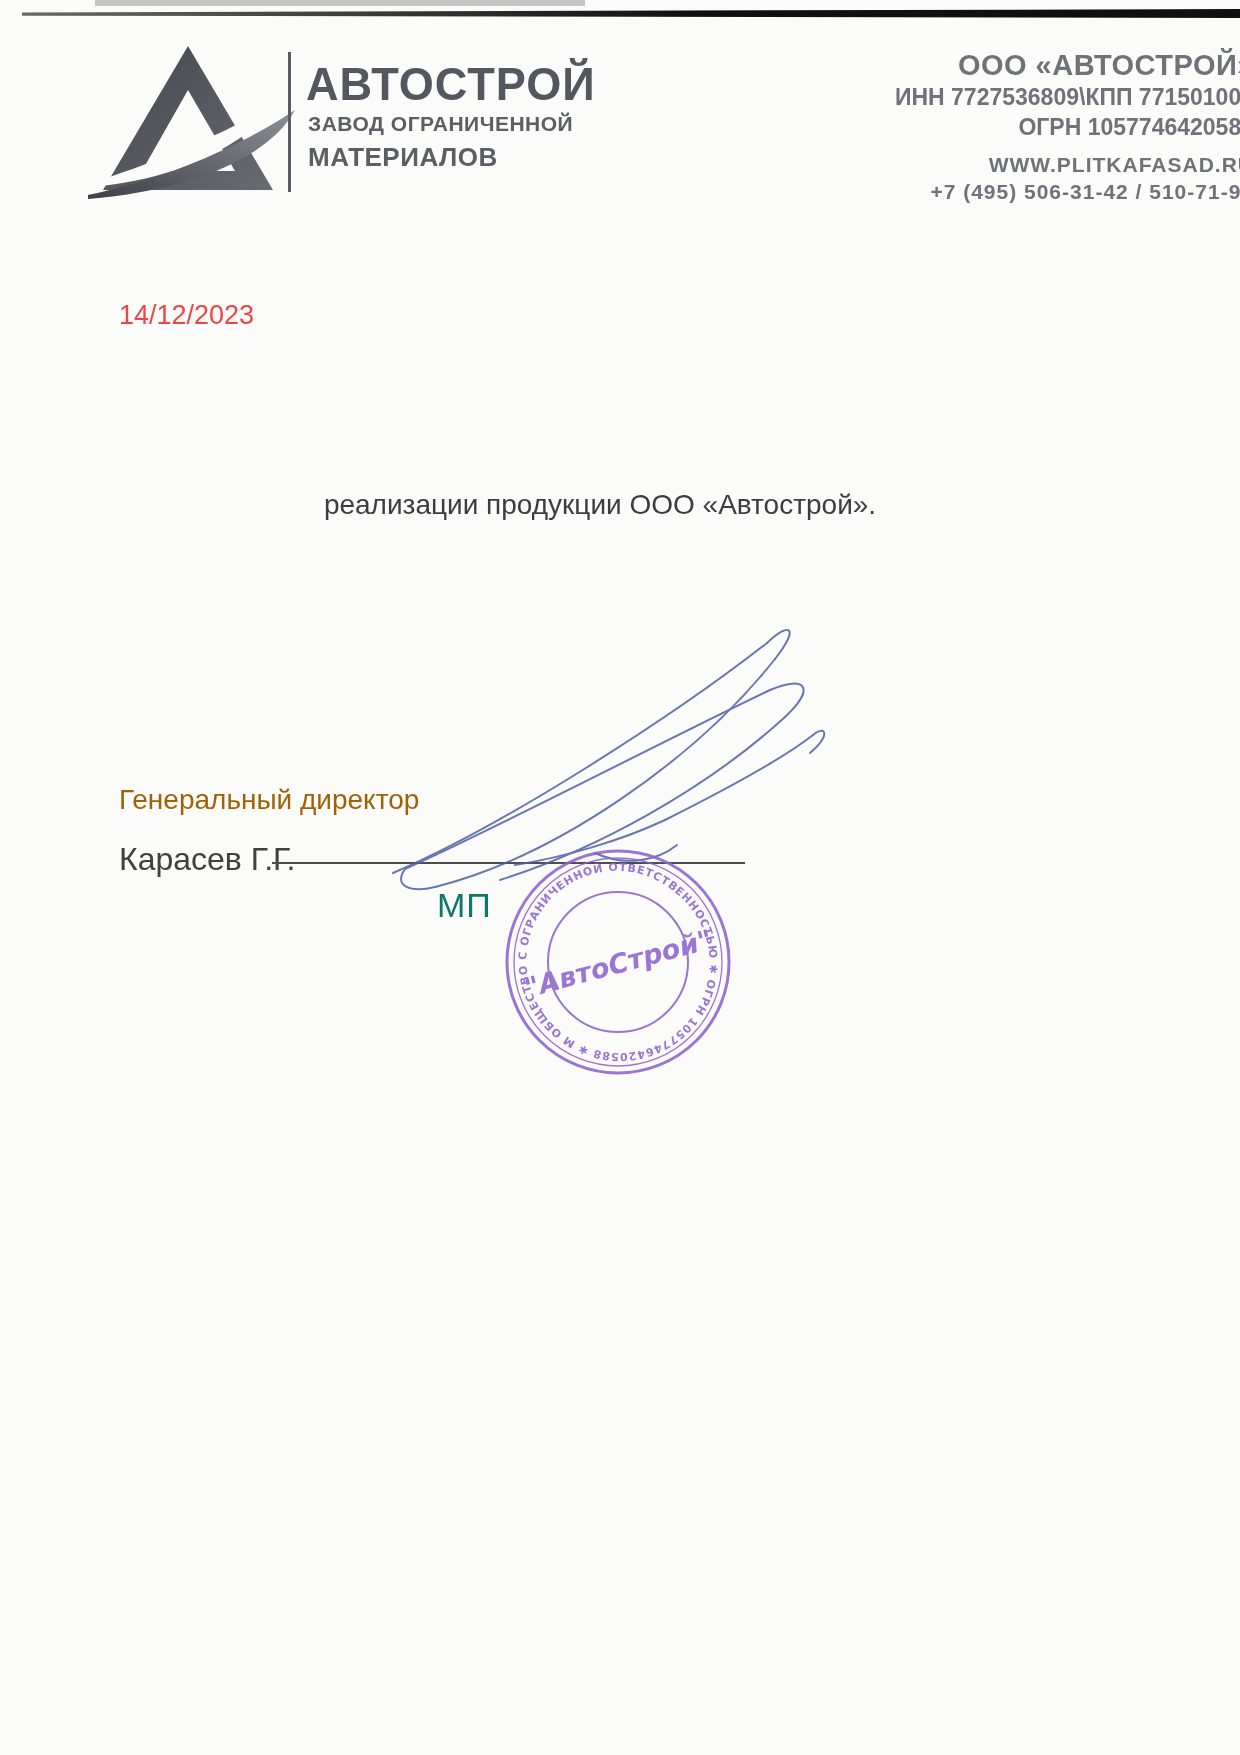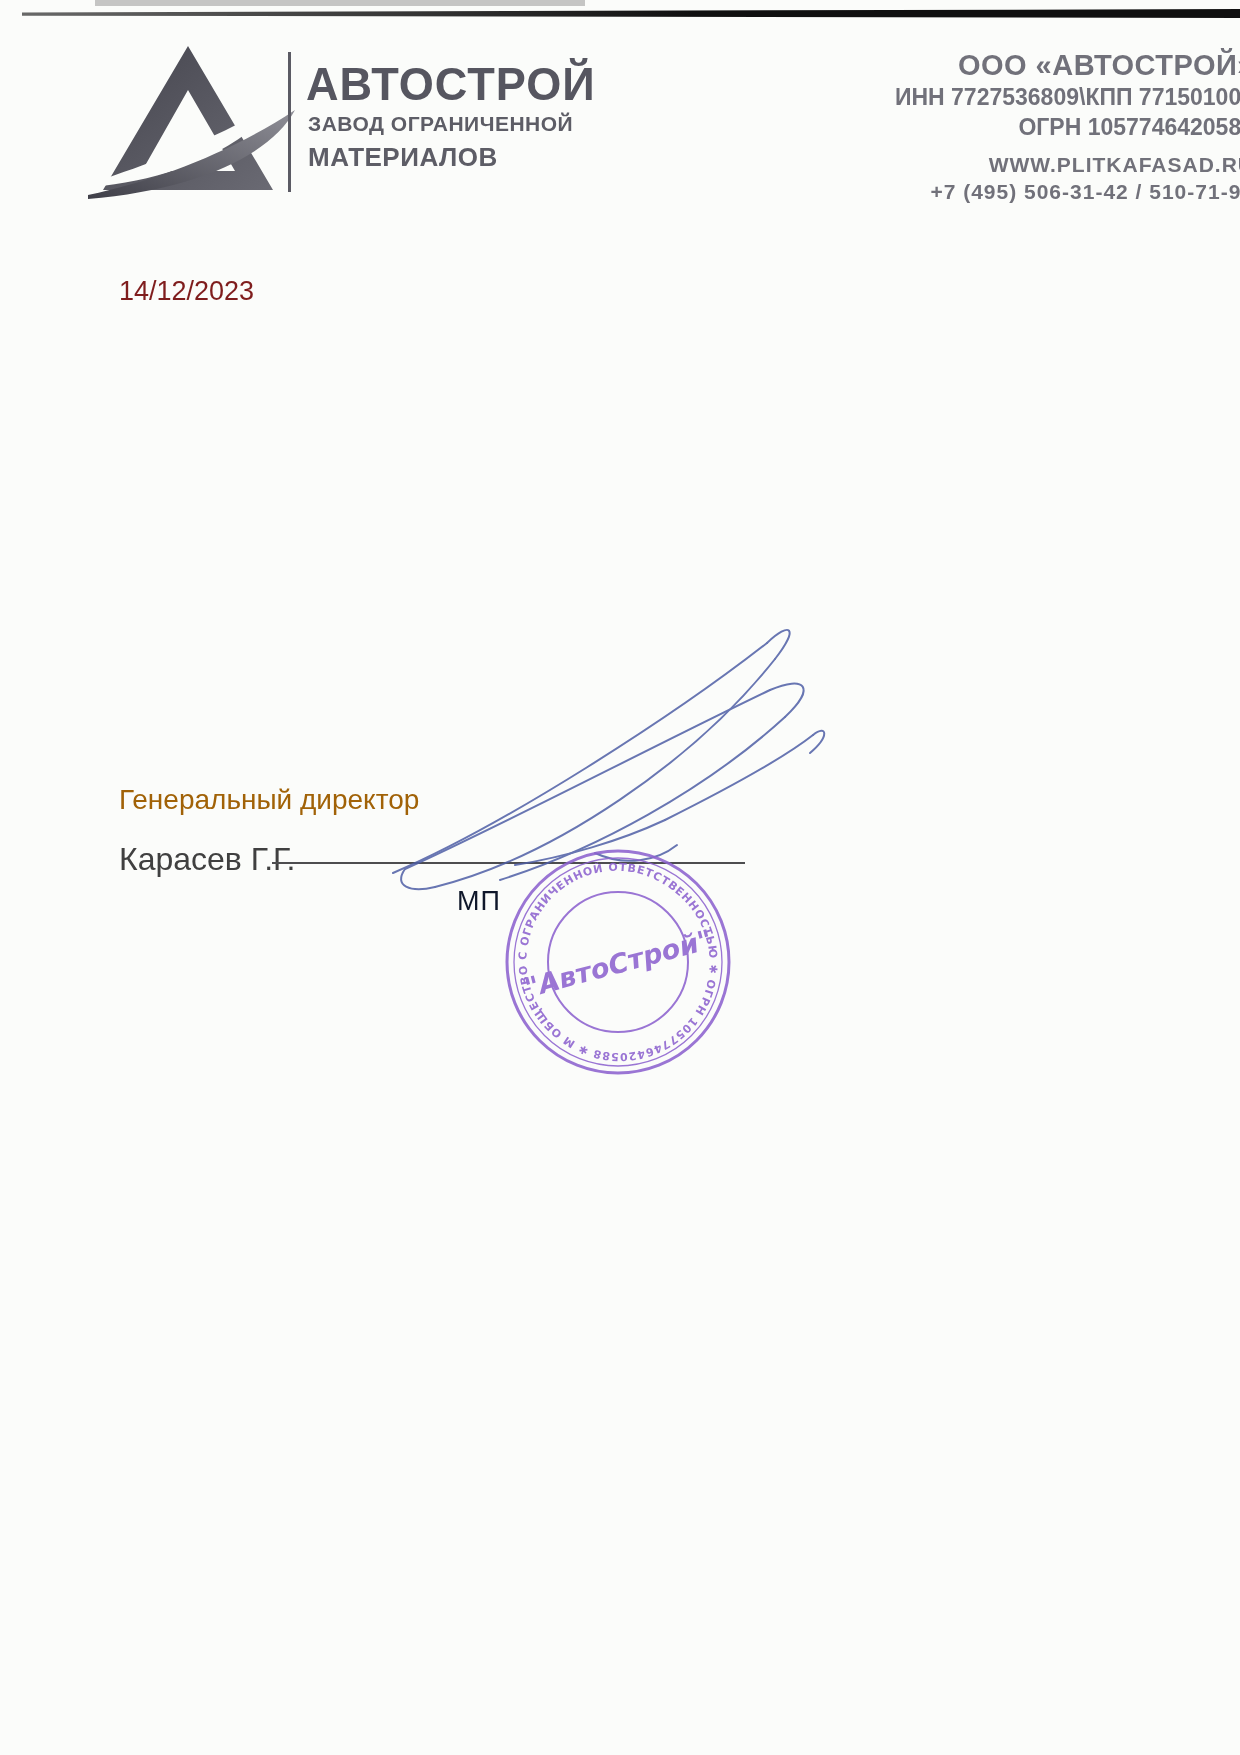--- a/index.html
+++ b/index.html
@@ -23,27 +23,27 @@
   .brand-sub1{left:308px;top:112px;font-size:21px;font-weight:bold;color:#5d5d66;letter-spacing:.5px;white-space:nowrap;}
   .brand-sub2{left:308px;top:142px;font-size:26px;font-weight:bold;color:#5d5d66;letter-spacing:.5px;white-space:nowrap;}
 
   .company-block{right:-14px;top:48px;text-align:right;color:#71717a;white-space:nowrap;}
   .company-name{font-size:29px;font-weight:bold;line-height:34px;letter-spacing:.5px;}
   .company-reg{font-size:23px;font-weight:bold;line-height:30px;}
   .company-web{font-size:21px;font-weight:bold;line-height:27px;margin-top:9px;letter-spacing:1px;}
   .company-phone{font-size:21px;font-weight:bold;line-height:28px;letter-spacing:1px;}
 
   
-  .date{left:119px;top:276px;font-size:27px;color:#7f1d1d;}
+  .date{left:119px;top:300px;font-size:27px;color:#ef4444;}
   .body-text{left:100px;top:486px;width:1000px;text-align:center;color:#3c3c43;
     font-size:28px;line-height:37px;}
   .sig-title{left:119px;top:784px;font-size:28px;color:#a16207;}
   .sig-name{left:119px;top:841px;font-size:32px;color:#404040;}
   .sig-line{left:272px;top:862px;width:473px;height:2px;background:#4d4d4f;}
-  .mp{left:457px;top:886px;font-size:27px;color:#0f172a;letter-spacing:1px;}
+  .mp{left:437px;top:886px;font-size:34px;color:#0f766e;letter-spacing:1px;}
 
   .signature-svg{left:365px;top:595px;width:470px;height:310px;opacity:.85;}
   .stamp-svg{left:493px;top:837px;width:250px;height:250px;opacity:.88;}
 </style>
 </head>
 <body>
 
 <div class="abs scan-strip"></div>
 <div class="abs scan-line"></div>
 
@@ -71,20 +71,21 @@
   <div class="company-name">ООО «АВТОСТРОЙ»</div>
   <div class="company-reg">ИНН 7727536809\КПП 771501001</div>
   <div class="company-reg">ОГРН 1057746420588</div>
   <div class="company-web">WWW.PLITKAFASAD.RU</div>
   <div class="company-phone">+7 (495) 506-31-42 / 510-71-98</div>
 </div>
 
 <div class="abs date">14/12/2023</div>
 
 <div class="abs body-text">
+  <div>реализации продукции ООО «Автострой».</div>
 </div>
 
 <div class="abs sig-title">Генеральный директор</div>
 <div class="abs sig-name">Карасев Г.Г.</div>
 <div class="abs sig-line"></div>
 <div class="abs mp">МП</div>
 
 <svg class="abs signature-svg" viewBox="0 0 470 310">
   <g fill="none" stroke="#4f5fa6" stroke-width="2" stroke-linecap="round">
     <path d="M 28 278 C 140 230, 310 120, 402 48"></path>

